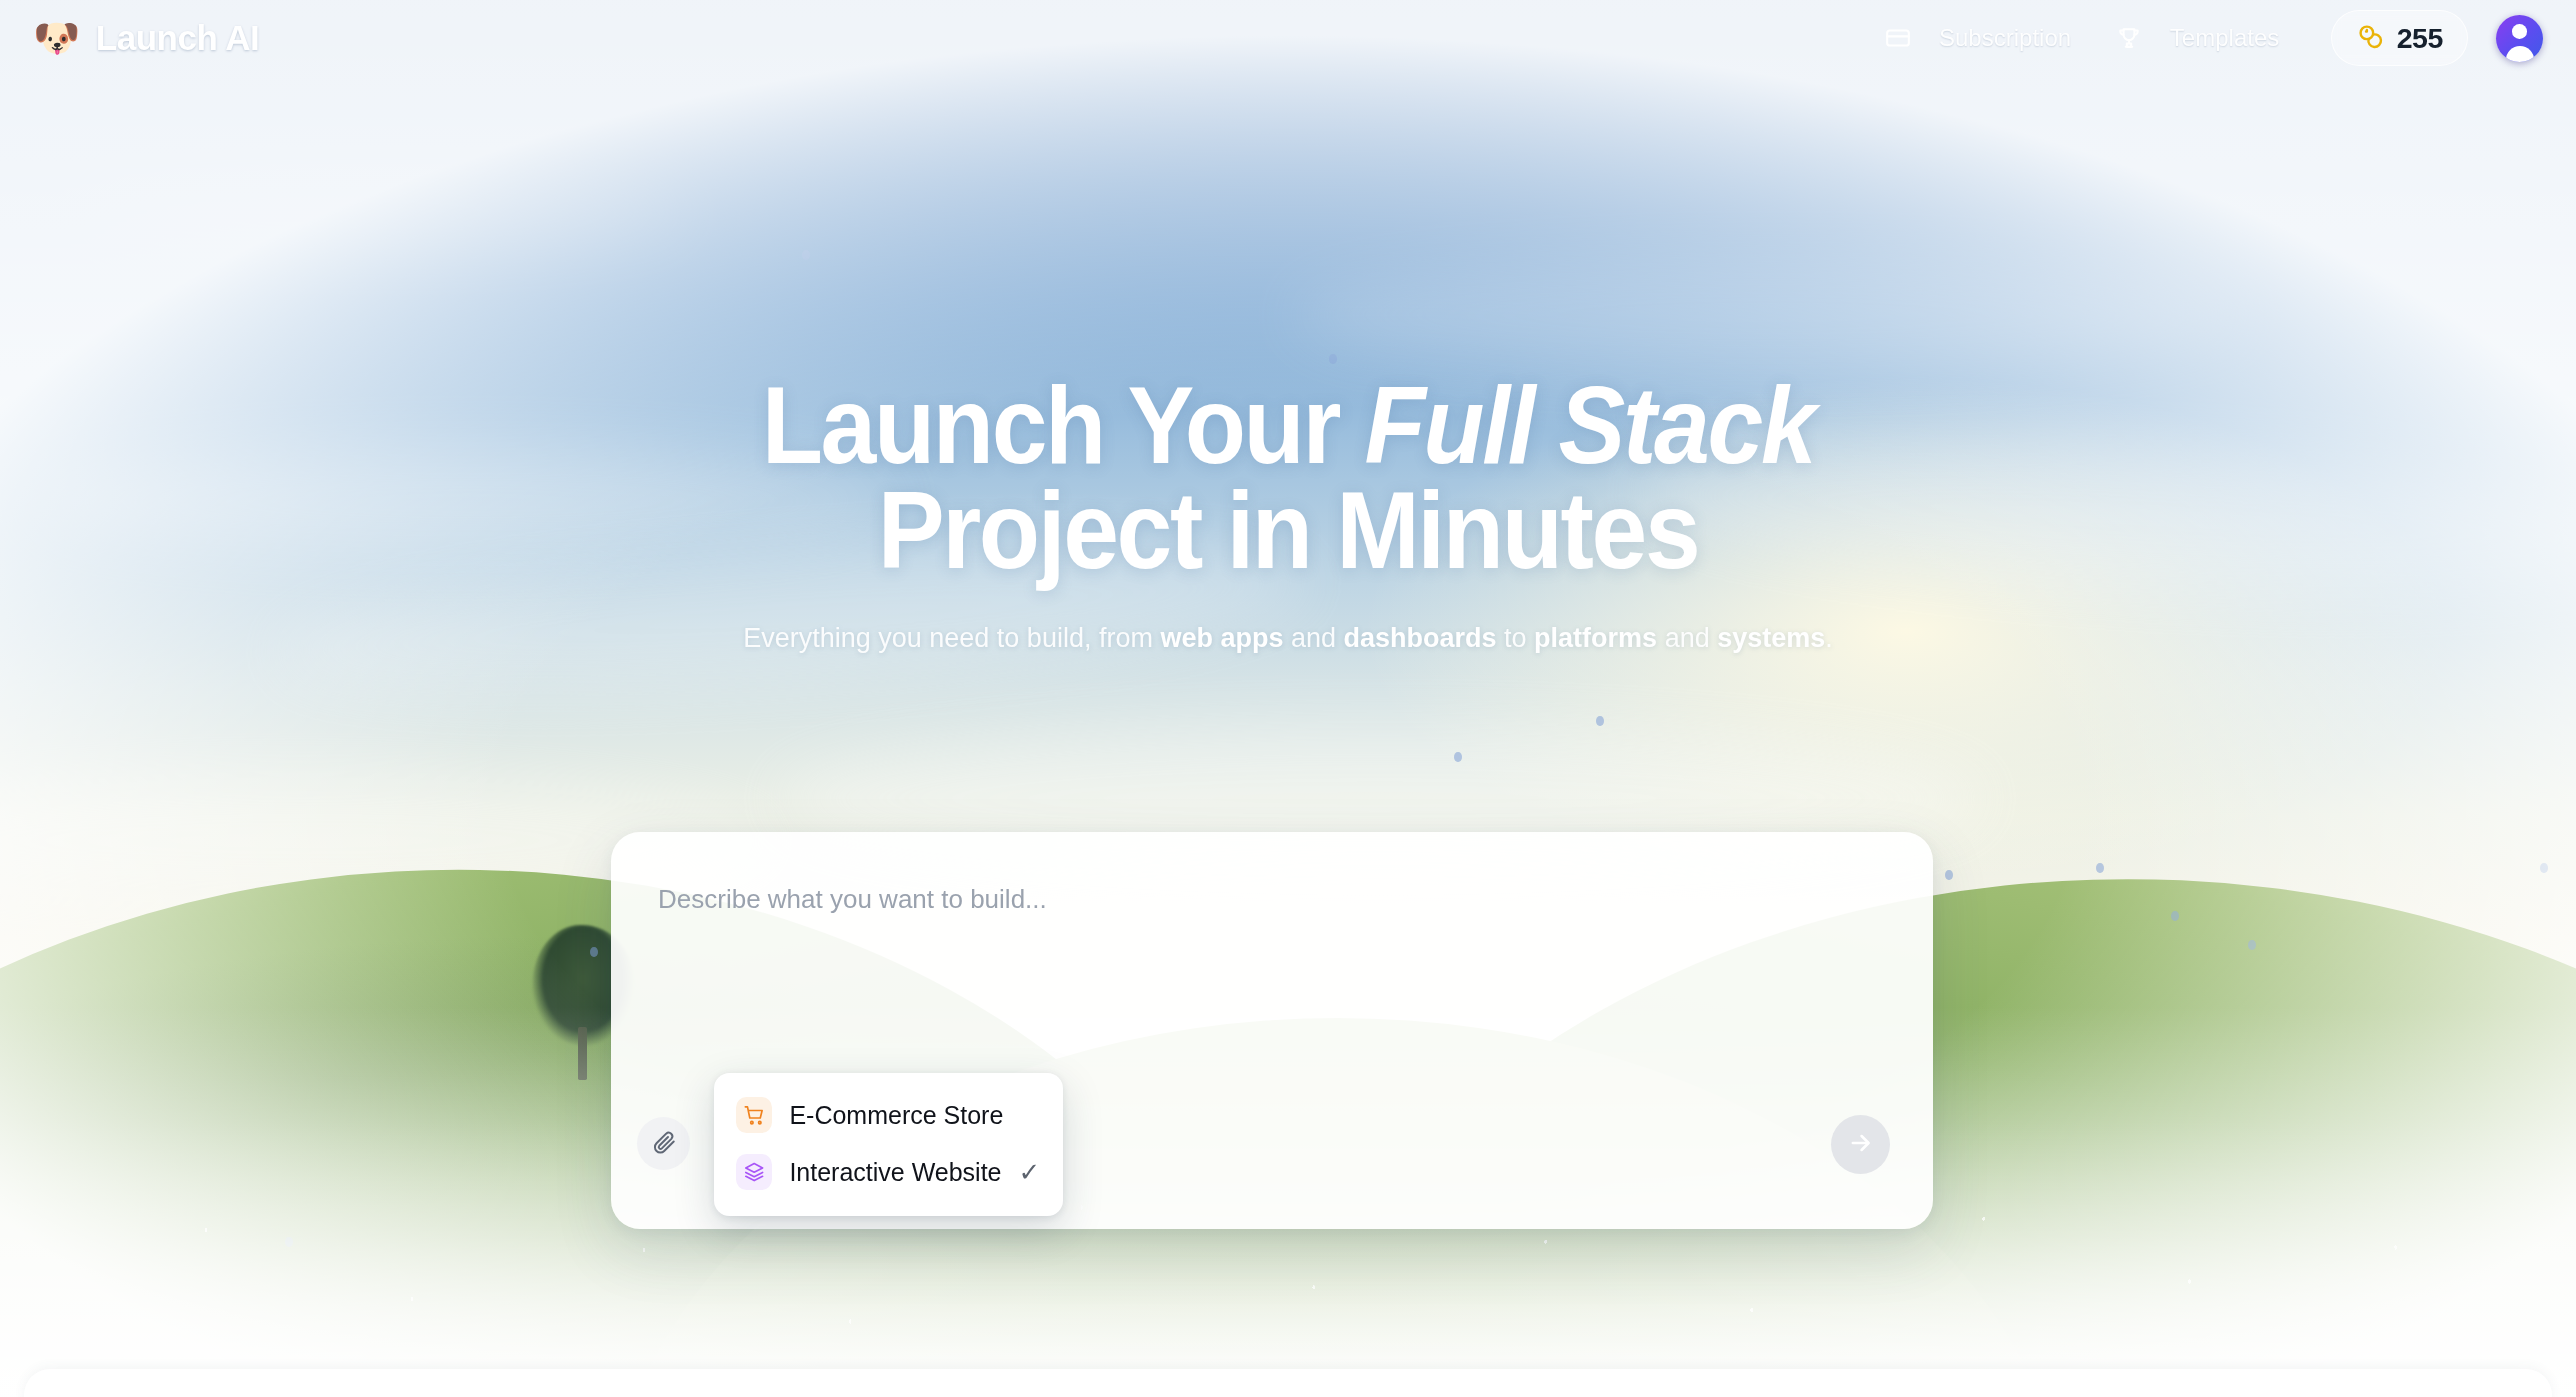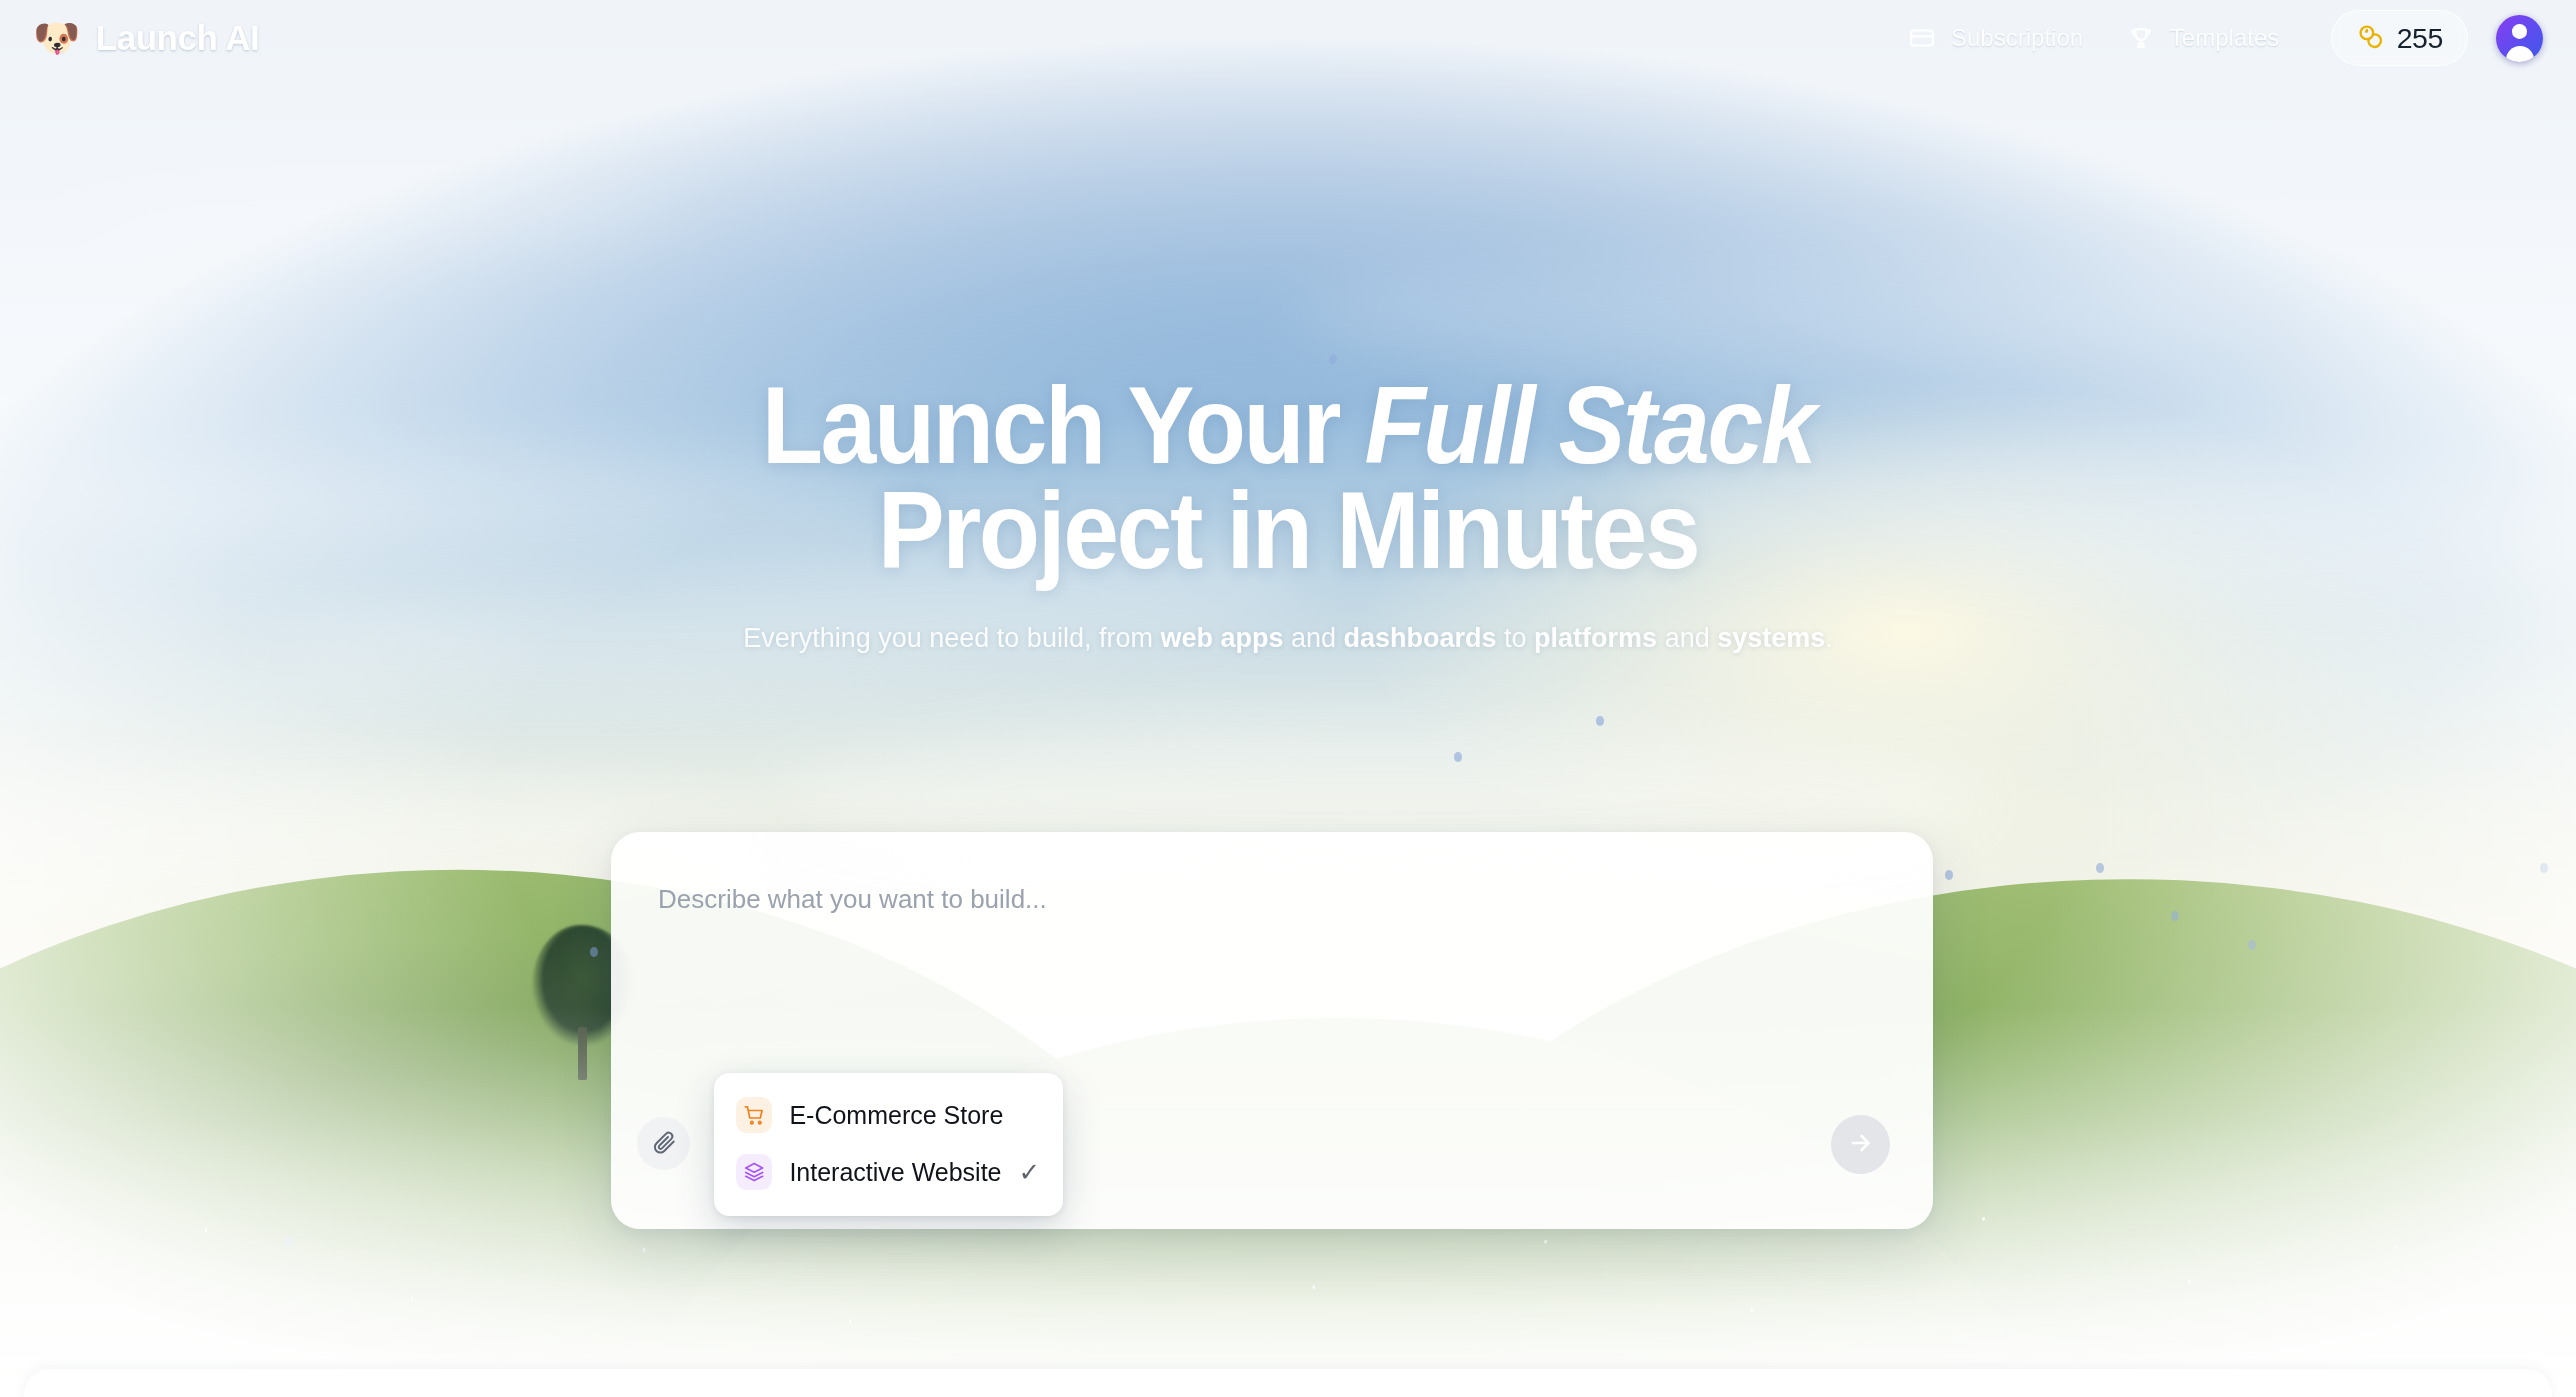--- a/index.html
+++ b/index.html
@@ -114,35 +114,35 @@
     padding: 0 33px 0 33px; z-index: 40;
   }
   .brand { display: flex; align-items: center; gap: 15.5px; }
   .brand-logo { font-size: 38px; line-height: 1; }
   .brand-name {
     color: #ffffff; font-size: 35px; font-weight: 700; letter-spacing: -0.5px;
     text-shadow: 0 0.9px 2.6px rgba(0,40,90,.22);
   }
   .nav { display: flex; align-items: center; gap: 0; }
   .nav-item {
-    display: flex; align-items: center; gap: 16px;
+    display: flex; align-items: center; gap: 28px;
     color: rgba(255,255,255,.95); font-size: 24px; font-weight: 400;
     padding: 10.4px 22.4px; border-radius: 10.4px; cursor: pointer;
     text-shadow: 0 0.9px 1.7px rgba(0,40,90,.15);
   }
   .nav-item svg { display: block; }
   .credits {
     display: flex; align-items: center; gap: 12px;
     margin-left: 29px; padding: 10.4px 24px;
     background: rgba(255,255,255,.34);
     border: 1.7px solid rgba(255,255,255,.78);
     border-radius: 862px; cursor: pointer;
     backdrop-filter: blur(5.2px);
   }
-  .credits-value { color: #16212e; font-size: 28.5px; font-weight: 400; letter-spacing: -0.4px; }
+  .credits-value { color: #16212e; font-size: 28.5px; font-weight: 700; letter-spacing: -0.4px; }
   .avatar {
     margin-left: 28px; width: 47px; height: 47px; border-radius: 50%;
     background: linear-gradient(135deg, #8b3df0 0%, #5b4df0 55%, #3f5ae8 100%);
     display: flex; align-items: flex-end; justify-content: center;
     overflow: hidden; cursor: pointer;
     box-shadow: 0 1.7px 7px rgba(40,30,120,.35);
   }
   .avatar-head { position: absolute; width: 14.7px; height: 14.7px; border-radius: 50%; background:#fff; margin-bottom: 22.4px; }
   .avatar-body { width: 28px; height: 15.5px; border-radius: 15.5px 15.5px 0 0; background: #fff; }
   .avatar-inner { position: relative; width: 100%; height: 100%; display:flex; align-items:flex-end; justify-content:center; }

